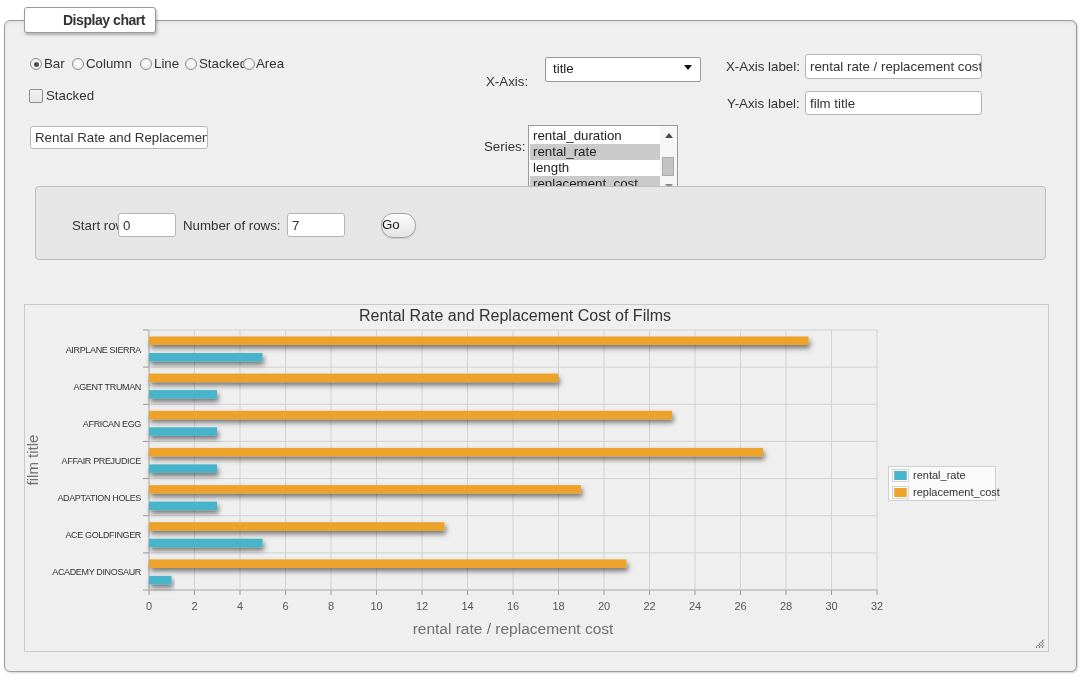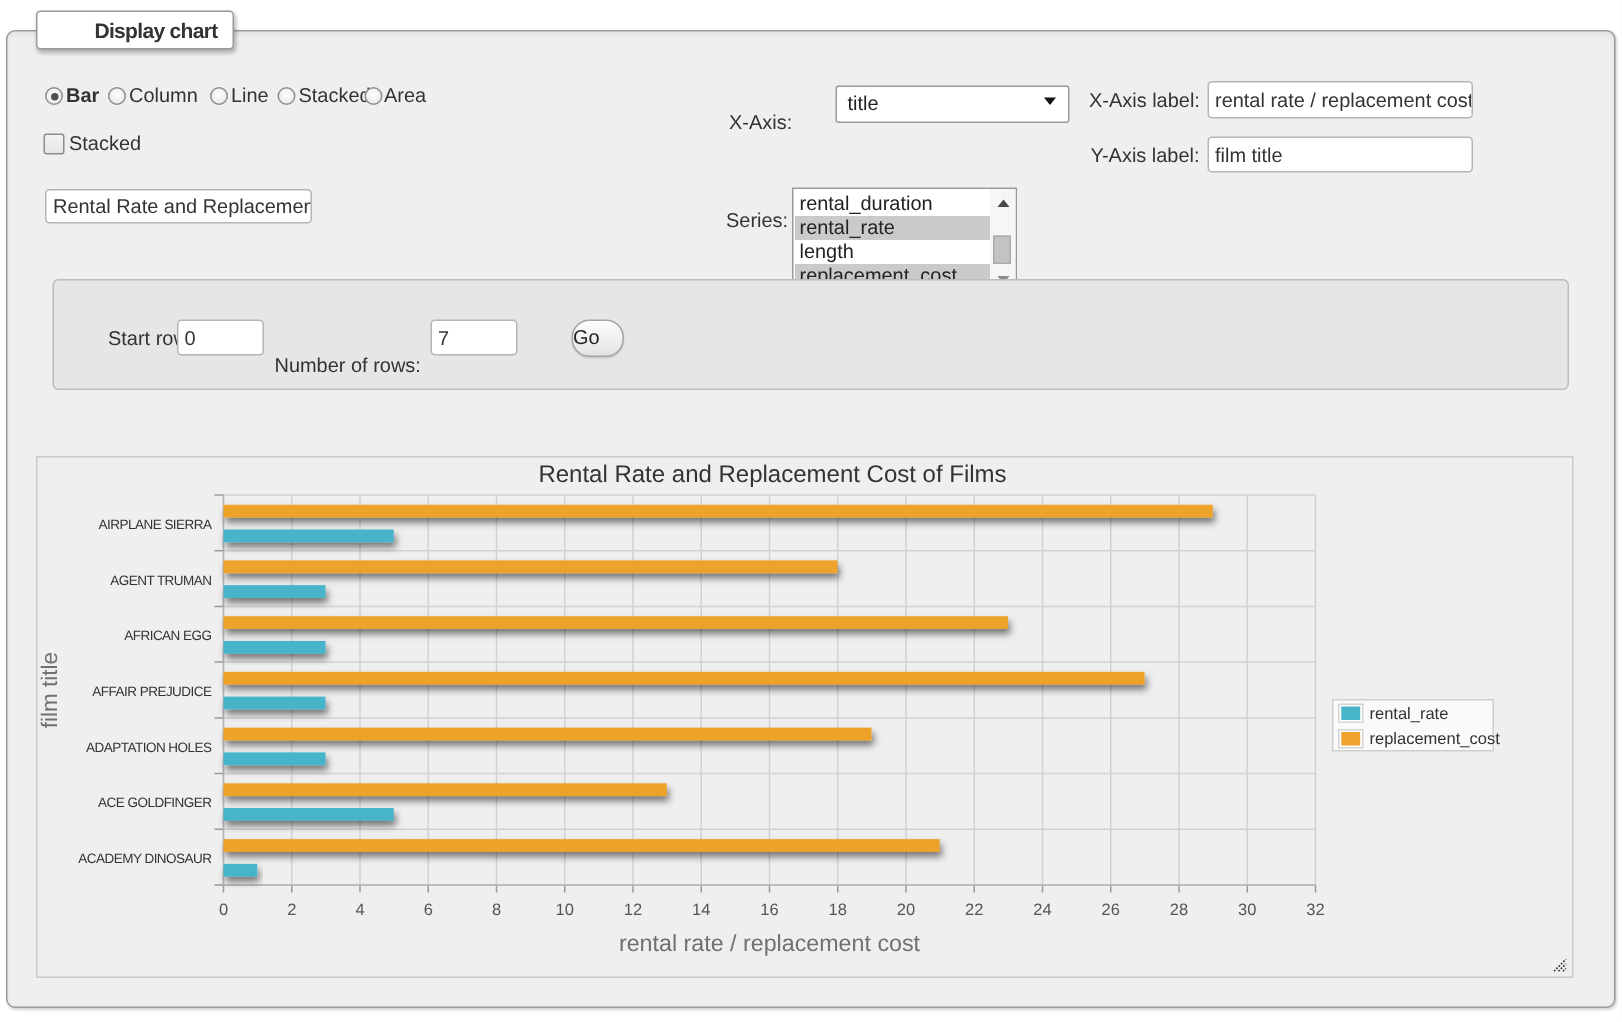--- a/index.html
+++ b/index.html
@@ -7,21 +7,21 @@
   .abs{position:absolute;}
   #fieldset{left:4px;top:20px;width:1071px;height:650px;border:1px solid #9c9c9c;border-radius:6px;background:#efefef;box-shadow:1px 1px 2px rgba(0,0,0,0.18), inset 0 2px 3px rgba(0,0,0,0.06);}
   #legend{left:24px;top:7px;width:102px;height:24px;background:#fff;border:1px solid #9a9a9a;border-radius:3px;box-shadow:1px 2px 3px rgba(0,0,0,0.28);line-height:24px;text-align:center;font-size:14px;font-weight:bold;color:#333;letter-spacing:-0.45px;padding-left:28px;}
   .lbl{font-size:13.3px;color:#333;}
   
   .radio{width:10px;height:10px;border-radius:50%;border:1px solid #8d8d8d;background:#f4f4f4;background:radial-gradient(circle at 50% 40%, #fdfdfd 0%, #ededed 70%, #dcdcdc 100%);}
   .radio.on::after{content:"";position:absolute;left:2.5px;top:2.5px;width:5px;height:5px;border-radius:50%;background:#4e4e4e;}
   .check{width:12px;height:12px;border:1px solid #8d8d8d;border-radius:2px;background:linear-gradient(#f2f2f2,#e6e6e6);}
   input.txt{position:absolute;box-sizing:border-box;border:1px solid #b5b5b5;border-radius:3px;background:#fff;font-family:"Liberation Sans",sans-serif;font-size:13.3px;color:#333;padding:2px 0 2px 4px;margin:0;outline:none;}
   
-  #xsel{left:557px;top:57px;width:154px;height:23px;background:#fff;border:1px solid #999;border-radius:2px;font-size:13.3px;color:#222;line-height:21px;}
+  #xsel{left:545px;top:57px;width:154px;height:23px;background:#fff;border:1px solid #999;border-radius:2px;font-size:13.3px;color:#222;line-height:21px;}
   #xsel .txt2{position:absolute;left:7px;top:0;}
   #xsel .arr{position:absolute;right:8px;top:7px;width:0;height:0;border-left:4px solid transparent;border-right:4px solid transparent;border-top:5px solid #111;}
   
   #msel{left:528px;top:85px;width:150px;height:70px;background:#fff;border:1px solid #999;box-sizing:border-box;font-size:13.3px;color:#222;margin-top:40px;}
   #msel .opt{position:absolute;left:1px;width:128px;height:16px;line-height:16px;padding-left:3px;white-space:nowrap;overflow:hidden;}
   #msel .sel{background:#cacaca;}
   #msel .sb{position:absolute;right:0px;top:0px;width:17px;height:68px;background:#f6f6f6;}
   #msel .sbtn{position:absolute;left:0;width:17px;height:17px;}
   #msel .thumb{position:absolute;left:2px;top:31px;width:12px;height:19px;background:#c3c3c3;border:1px solid #ababab;box-sizing:border-box;}
   .tri-up{position:absolute;left:4.5px;top:7px;width:0;height:0;border-left:4px solid transparent;border-right:4px solid transparent;border-bottom:5px solid #484848;}
@@ -29,21 +29,21 @@
   #panel{left:35px;top:186px;width:1011px;height:74px;border:1px solid #bdbdbd;border-radius:4px;background:#e6e6e6;box-sizing:border-box;}
   #gobtn{left:381px;top:213px;width:33px;height:23px;border:1px solid #a3a3a3;border-radius:12px;background:linear-gradient(#fdfdfd,#e3e3e3);font-size:13.3px;color:#222;line-height:21px;box-shadow:0 1px 1px rgba(0,0,0,0.12);}
   #chartbox{left:24px;top:304px;width:1023px;height:346px;border:1px solid #c9c9c9;background:#efefef;}
 </style>
 </head>
 <body>
 <div id="fieldset" class="abs"></div>
 <div id="legend" class="abs">Display chart</div>
 
 <div class="abs radio on" style="left:30px;top:58px;"></div>
-<div class="abs lbl" style="left:44px;top:56px;font-weight:bold;">Bar</div>
+<div class="abs lbl" style="left:44px;top:56px;">Bar</div>
 <div class="abs radio" style="left:72px;top:58px;"></div>
 <div class="abs lbl" style="left:86px;top:56px;">Column</div>
 <div class="abs radio" style="left:140px;top:58px;"></div>
 <div class="abs lbl" style="left:154px;top:56px;">Line</div>
 <div class="abs radio" style="left:185px;top:58px;"></div>
 <div class="abs lbl" style="left:199px;top:56px;">Stacked</div>
 <div class="abs radio" style="left:243px;top:58px;"></div>
 <div class="abs lbl" style="left:256px;top:56px;">Area</div>
 
 <div class="abs check" style="left:29px;top:89px;"></div>
@@ -75,21 +75,21 @@
 </div>
 
 <div class="abs lbl" style="left:726px;top:59px;text-align:center;">X-Axis label:</div>
 <input class="txt" style="left: 805px; top: 54px; width: 177px; height: 25px;" value="rental rate / replacement cost">
 <div class="abs lbl" style="left:727px;top:96px;">Y-Axis label:</div>
 <input class="txt" style="left: 805px; top: 91px; width: 177px; height: 24px;" value="film title">
 
 <div id="panel" class="abs"></div>
 <div class="abs lbl" style="left:72px;top:218px;">Start row:</div>
 <input class="txt" style="left: 118px; top: 213px; width: 58px; height: 24px;" value="0">
-<div class="abs lbl" style="left:183px;top:236px;">Number of rows:</div>
+<div class="abs lbl" style="left:183px;top:218px;">Number of rows:</div>
 <input class="txt" style="left: 287px; top: 213px; width: 58px; height: 24px;" value="7">
 <div id="gobtn" class="abs">Go</div>
 
 <div id="chartbox" class="abs">
 <svg width="1023" height="346" xmlns="http://www.w3.org/2000/svg" style="position:absolute;left:0;top:0;">
 <defs>
 <filter id="sh" x="-15%" y="-150%" width="130%" height="420%">
   <feDropShadow dx="1.5" dy="3.4" stdDeviation="2.4" flood-color="#000" flood-opacity="0.5"></feDropShadow>
 </filter>
 </defs>

